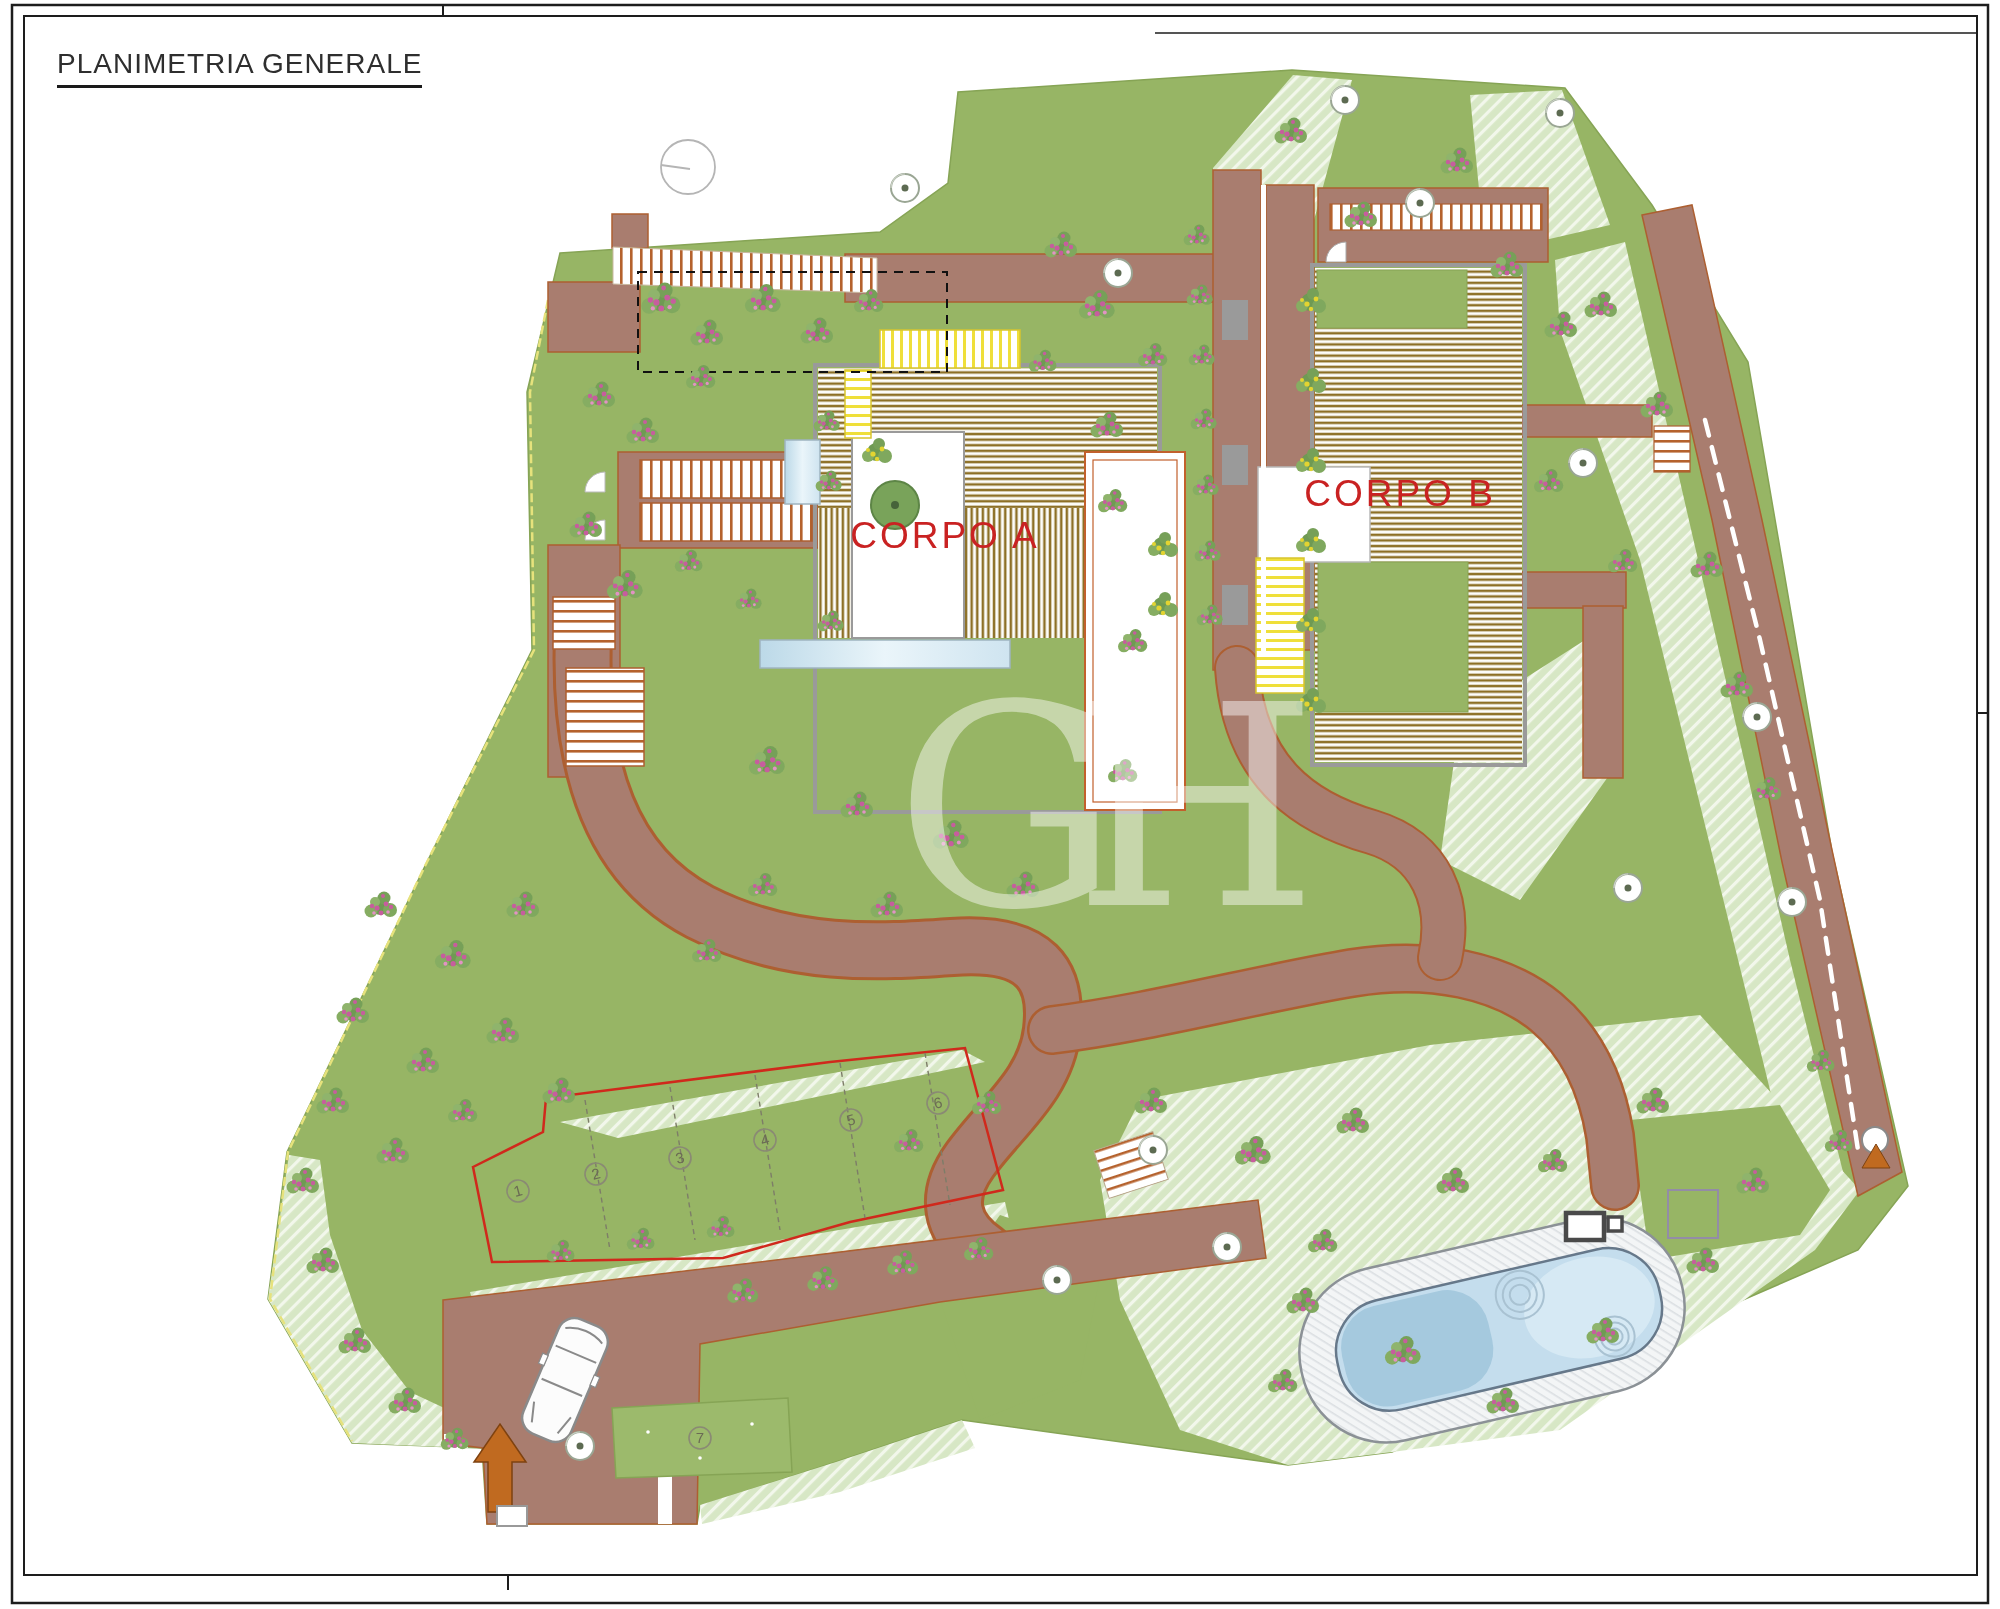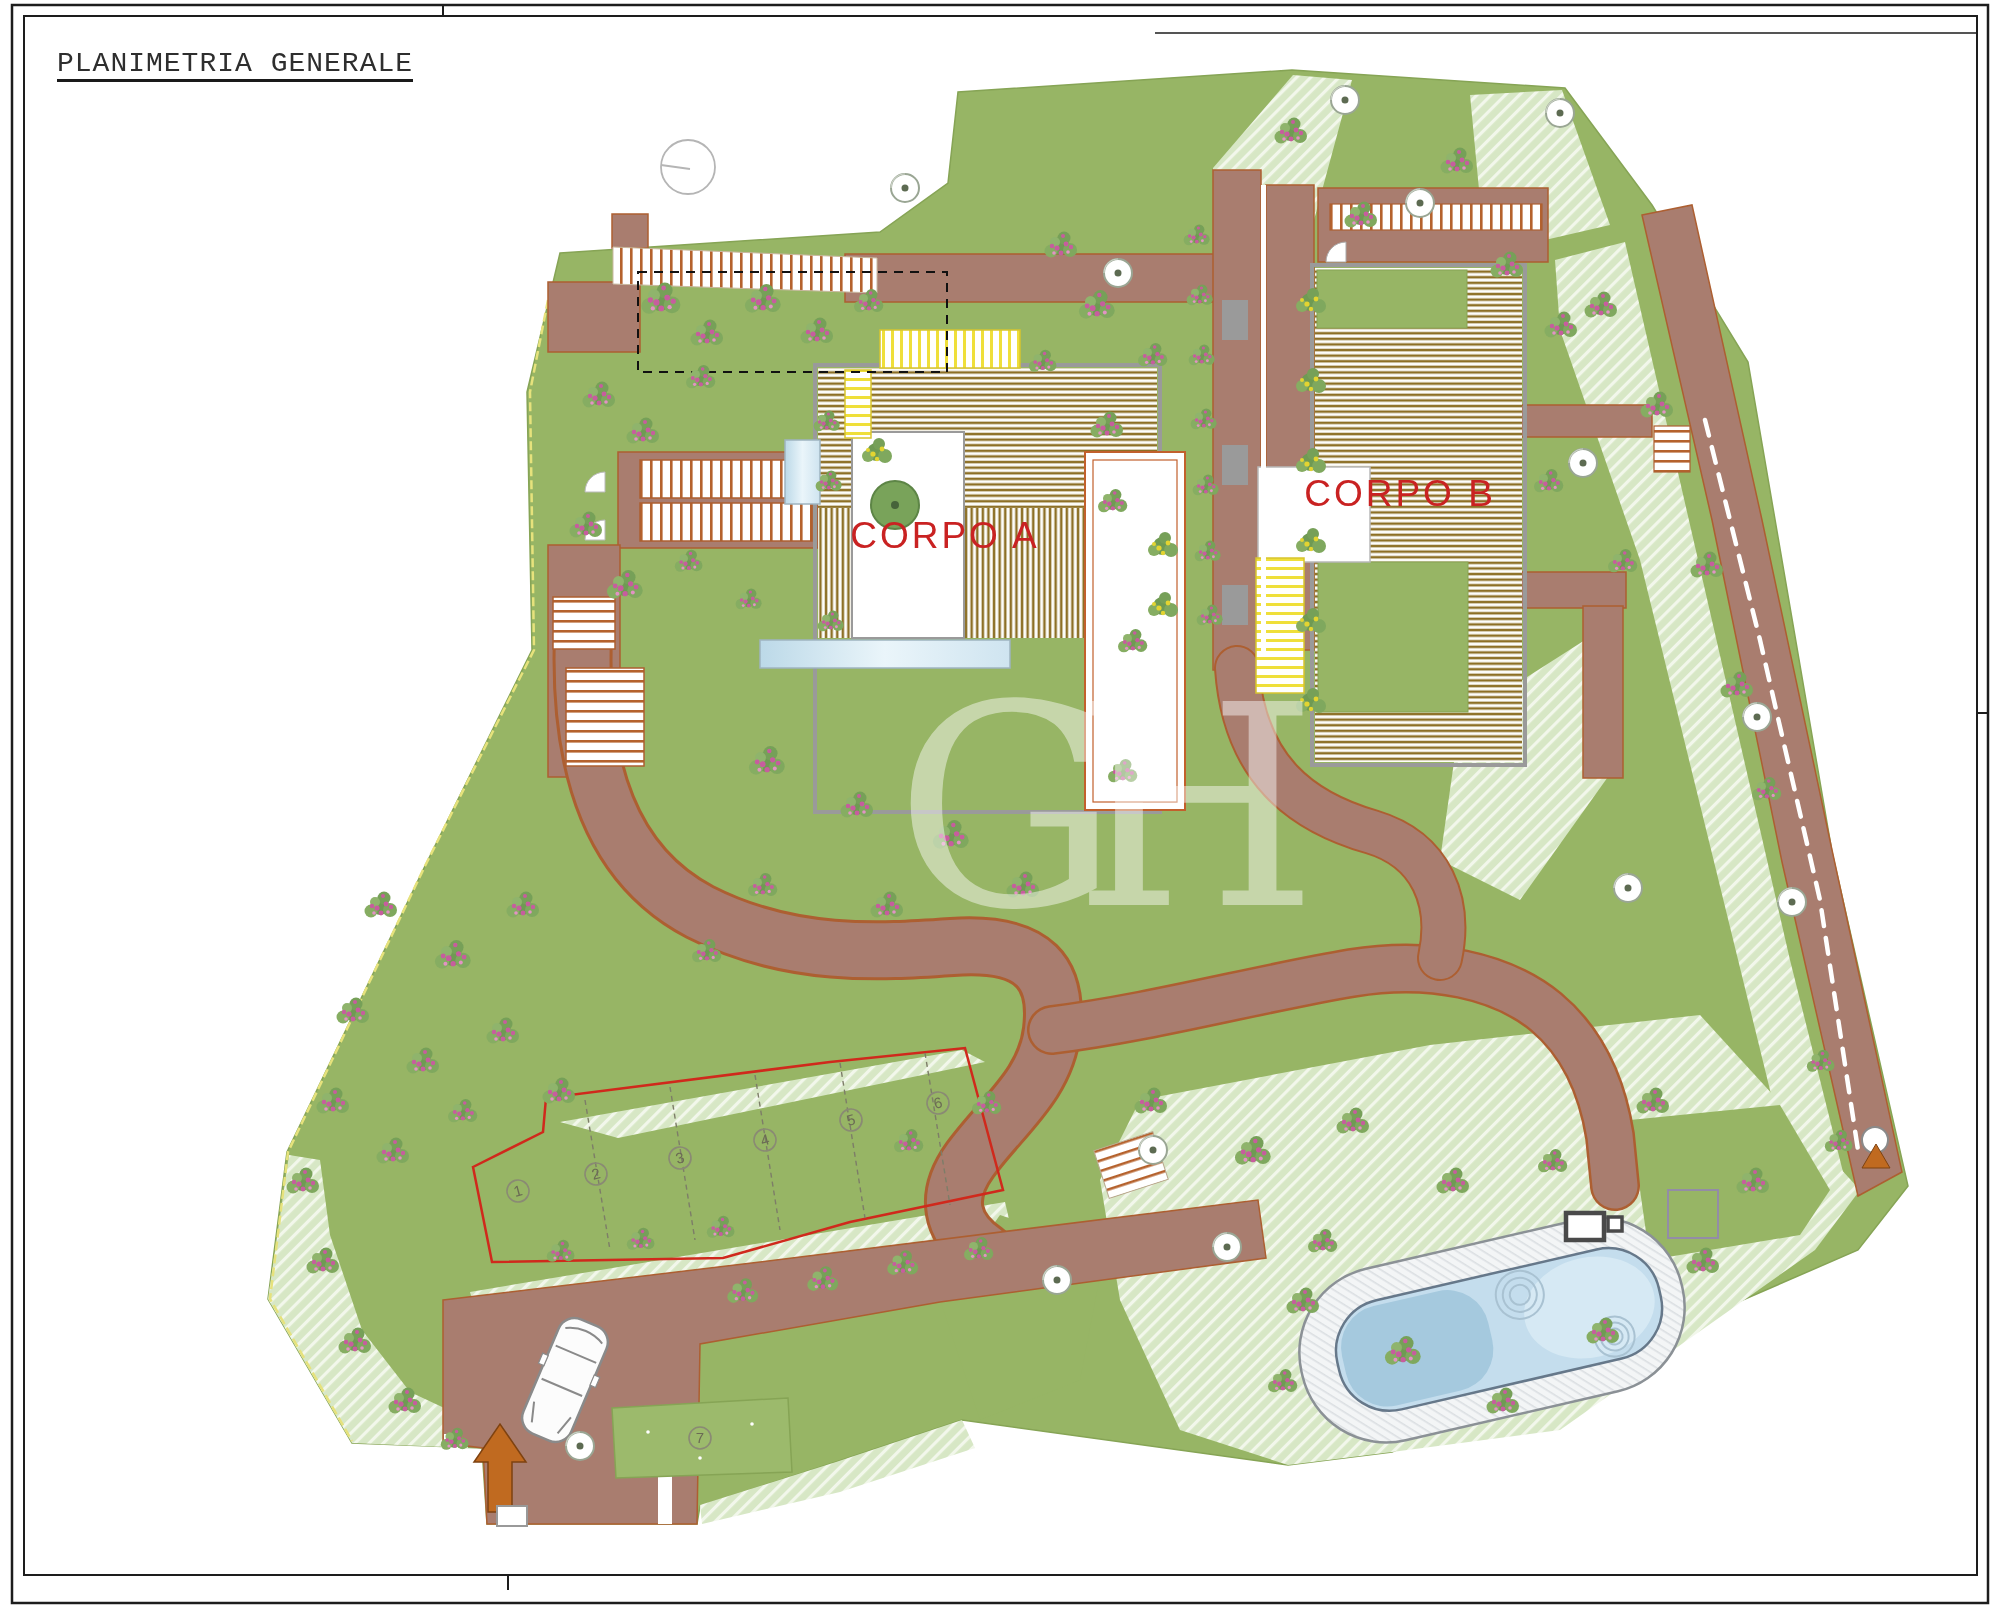--- a/index.html
+++ b/index.html
@@ -1,21 +1,21 @@
 <!DOCTYPE html>
 <html><head>
 <meta charset="utf-8">
 <style>
   html,body{margin:0;padding:0;background:#ffffff;}
   .sheet{position:relative;width:2000px;height:1609px;background:#fff;overflow:hidden;
          font-family:"Liberation Sans",sans-serif;}
   .sheet svg{position:absolute;left:0;top:0;}
   .title{position:absolute;left:57px;top:48px;font-size:28px;color:#2e2e2e;
-         letter-spacing:1px;border-bottom:3px solid #1a1a1a;
-         display:inline-block;z-index:5;font-family:Liberation Mono, monospace;}
+         letter-spacing:1px;border-bottom:3px solid #1a1a1a;padding-bottom:5px;
+         display:inline-block;z-index:5;}
   text{font-family:"Liberation Sans",sans-serif;}
   .wm{font-family:"DejaVu Serif","Liberation Serif",serif;}
 </style>
 </head>
 <body>
 
 <div class="sheet">
 
   <div class="title">PLANIMETRIA GENERALE</div>
 

